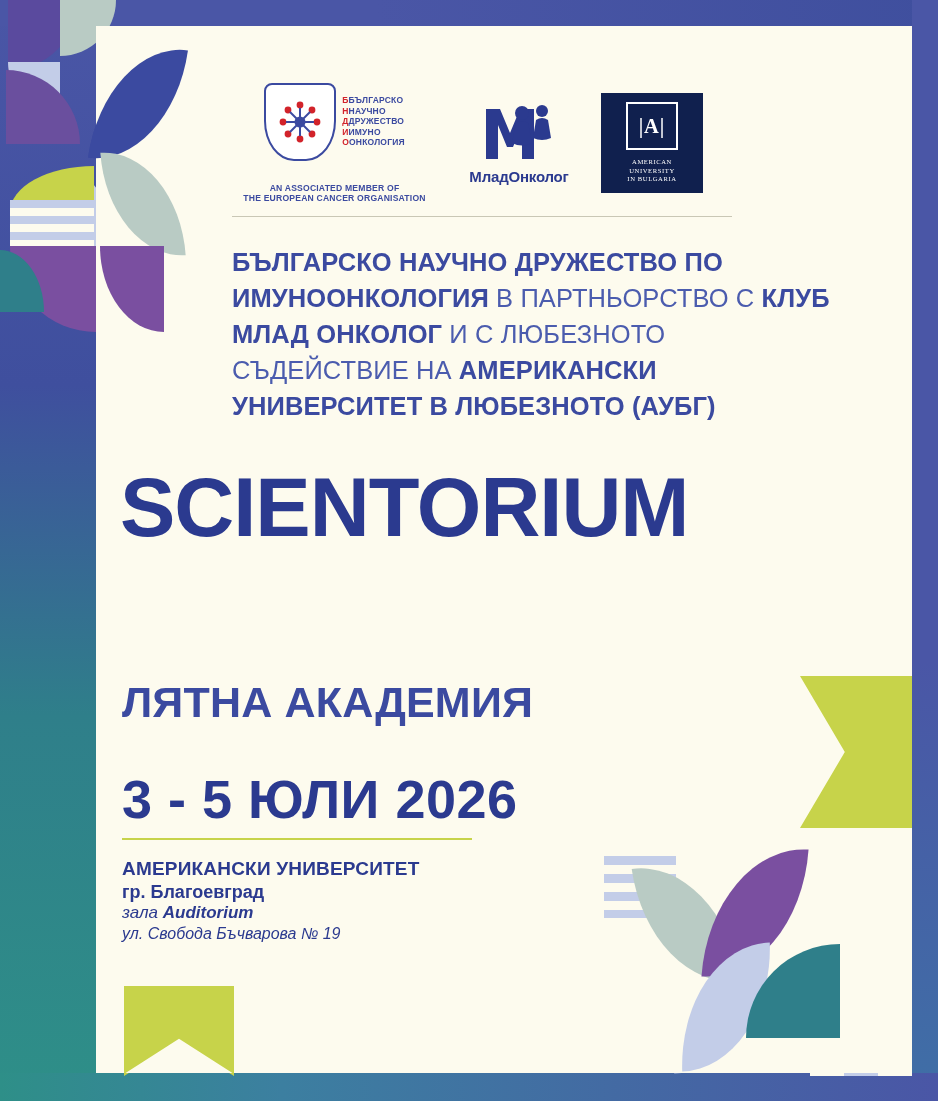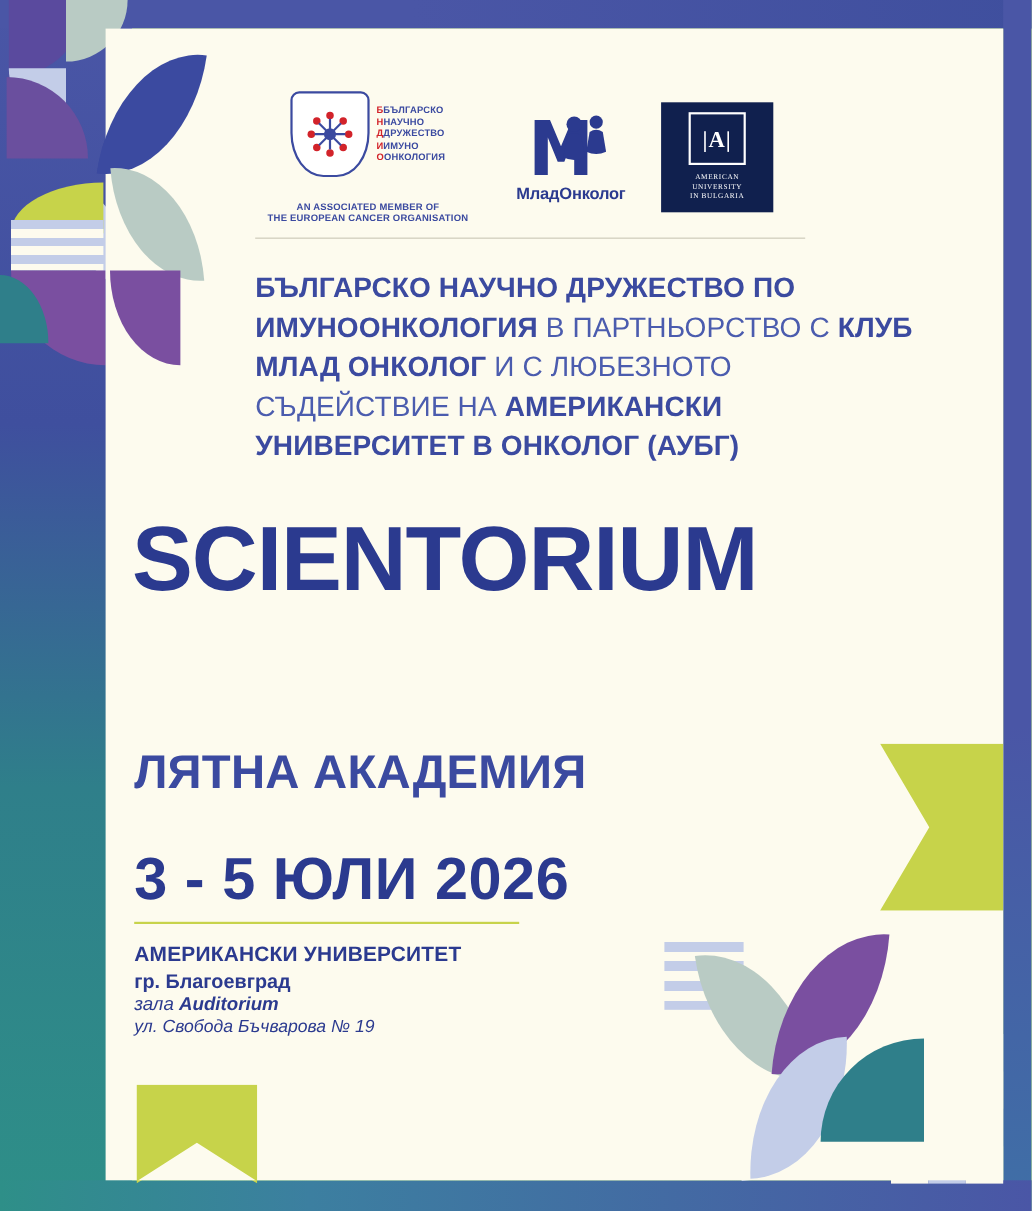--- a/index.html
+++ b/index.html
@@ -12,21 +12,21 @@
     font-family: "Liberation Sans", sans-serif;
     background: #ffffff;
     overflow: hidden;
   }
 
   .poster {
     position: relative;
     width: 938px;
     height: 1101px;
     overflow: hidden;
-    background: #bef264;
+    background: #fde047;
   }
 
   
   .bg {
     position: absolute;
     inset: 0;
     overflow: hidden;
   }
 
   
@@ -445,21 +445,21 @@
           <div>AMERICAN</div>
           <div>UNIVERSITY</div>
           <div>IN BULGARIA</div>
         </div>
       </div>
     </div>
 
     <div class="rule"></div>
 
     <div class="intro">
-      <span>БЪЛГАРСКО НАУЧНО ДРУЖЕСТВО ПО ИМУНООНКОЛОГИЯ</span><span class="light"> В ПАРТНЬОРСТВО С </span><span>КЛУБ МЛАД ОНКОЛОГ</span><span class="light"> И С ЛЮБЕЗНОТО СЪДЕЙСТВИЕ НА </span><span>АМЕРИКАНСКИ УНИВЕРСИТЕТ В ОНКОЛОГ (АУБГ)</span>
+      <span>БЪЛГАРСКО НАУЧНО ДРУЖЕСТВО ПО ИМУНООНКОЛОГИЯ</span><span class="light"> В ПАРТНЬОРСТВО С </span><span>КЛУБ МЛАД ОНКОЛОГ</span><span class="light"> И С ЛЮБЕЗНОТО СЪДЕЙСТВИЕ НА </span><span>АМЕРИКАНСКИ УНИВЕРСИТЕТ В ЛЮБЕЗНОТО (АУБГ)</span>
     </div>
 
     <div class="title">
       <div>SCIENTORIUM</div>
     </div>
 
     <div class="subtitle">ЛЯТНА АКАДЕМИЯ</div>
 
     <div class="dates">3 - 5 ЮЛИ 2026</div>
 

